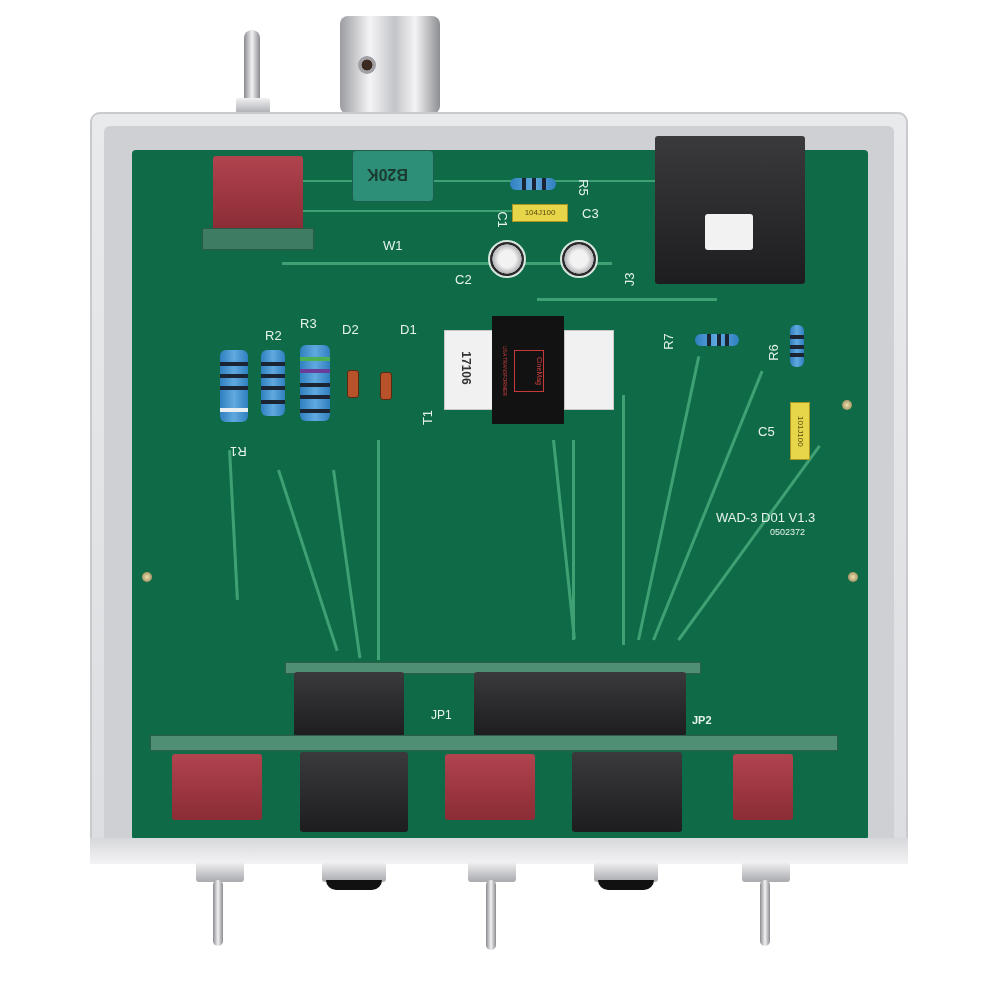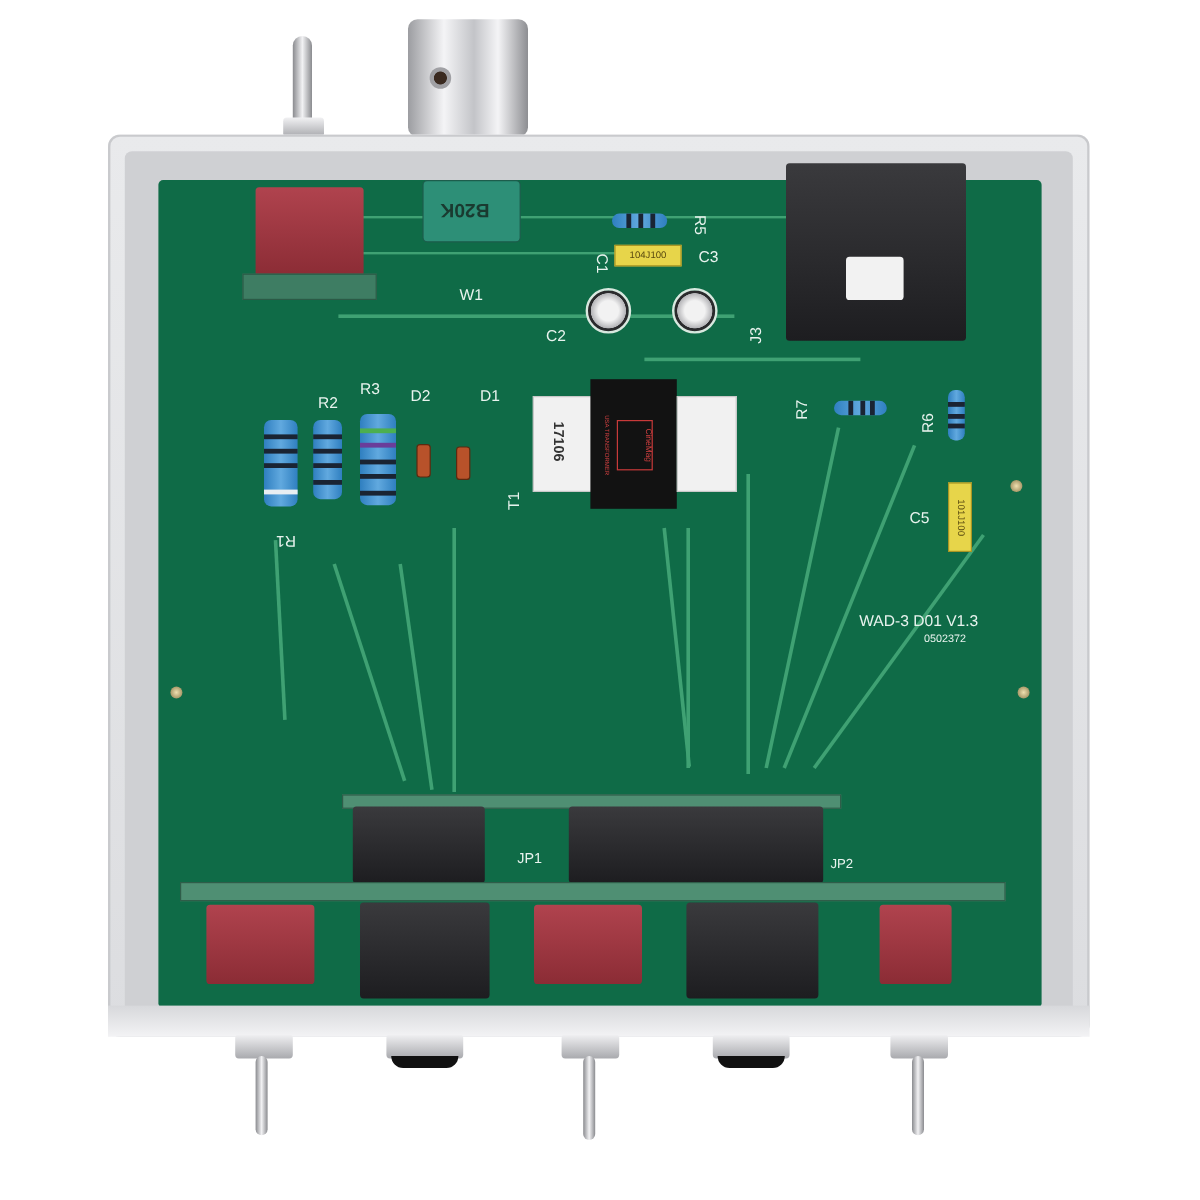--- a/index.html
+++ b/index.html
@@ -140,21 +140,21 @@
 <div class="silk" style="left:758px;top:424px;">C5</div>
 
 <div class="screw" style="left:842px;top:400px;"></div>
 <div class="screw" style="left:142px;top:572px;"></div>
 <div class="screw" style="left:848px;top:572px;"></div>
 
 <div class="board2" style="left:285px;top:662px;width:414px;height:10px;"></div>
 <div class="jack" style="left:294px;top:672px;width:110px;height:64px;"></div>
 <div class="jack" style="left:474px;top:672px;width:212px;height:64px;"></div>
 <div class="silk" style="left:412px;top:708px;font-size:12px;margin-left:19px;">JP1</div>
-<div class="silk" style="left:692px;top:714px;font-size:11px;">JP2</div>
+<div class="silk" style="left:692px;top:714px;font-size:11px;font-weight:bold;">JP2</div>
 <div class="board2" style="left:150px;top:735px;width:686px;height:14px;"></div>
 
 <div class="redsw" style="left:172px;top:754px;width:90px;height:66px;"></div>
 <div class="jack" style="left:300px;top:752px;width:108px;height:80px;"></div>
 <div class="redsw" style="left:445px;top:754px;width:90px;height:66px;"></div>
 <div class="jack" style="left:572px;top:752px;width:110px;height:80px;"></div>
 <div class="redsw" style="left:733px;top:754px;width:60px;height:66px;"></div>
 
 <div class="abs" style="left:90px;top:838px;width:818px;height:26px;background:linear-gradient(#d7d8db,#f3f3f5);"></div>
 

